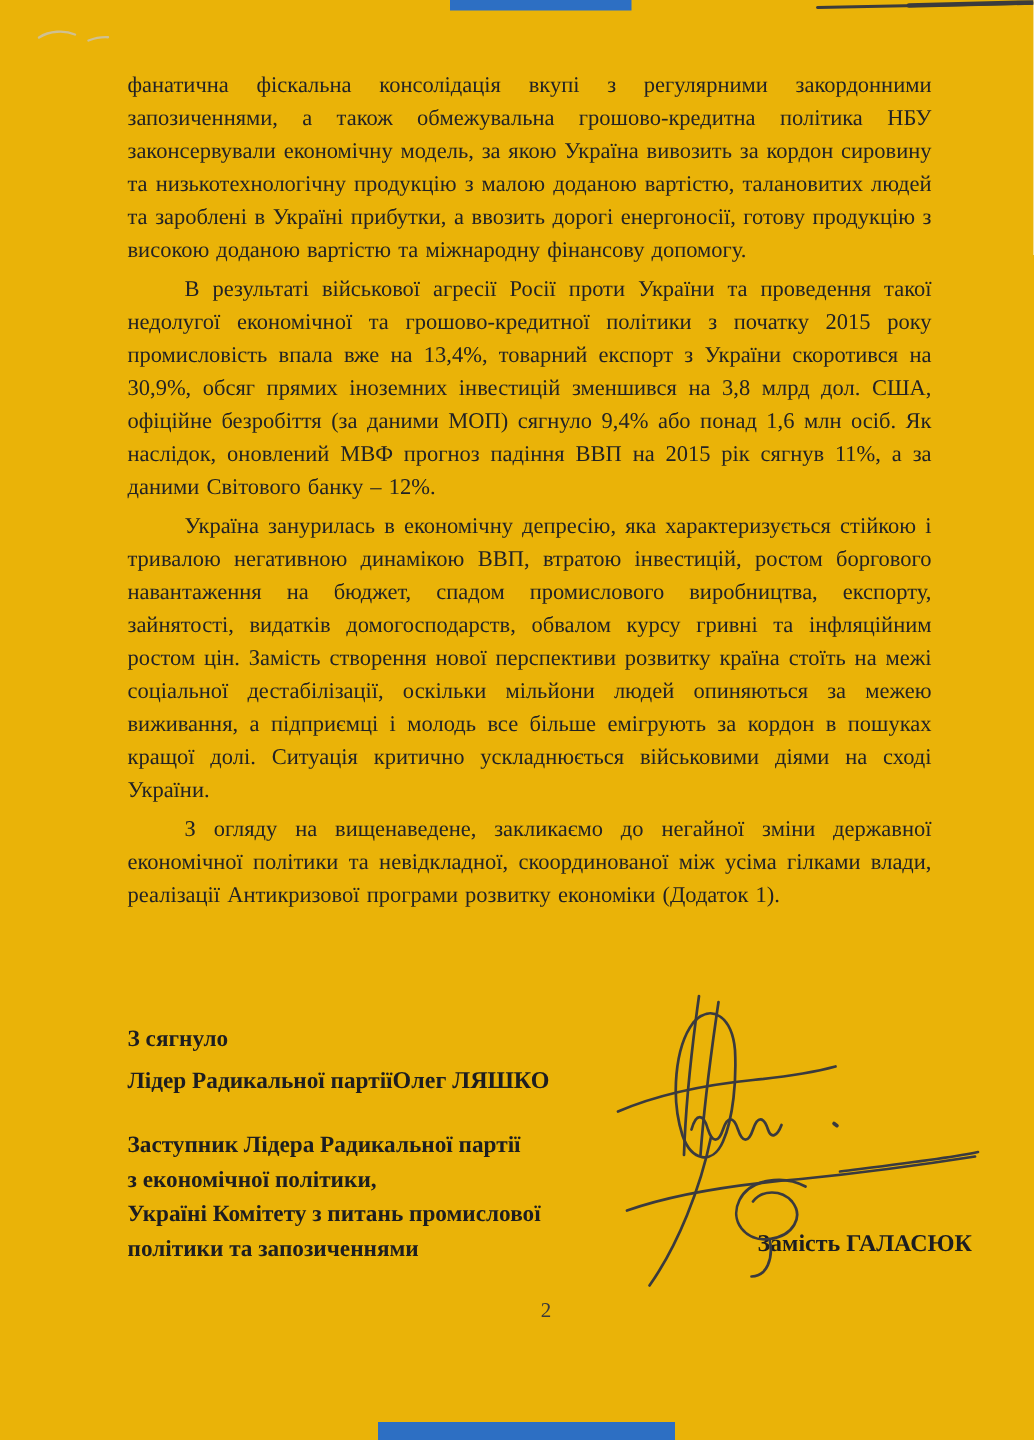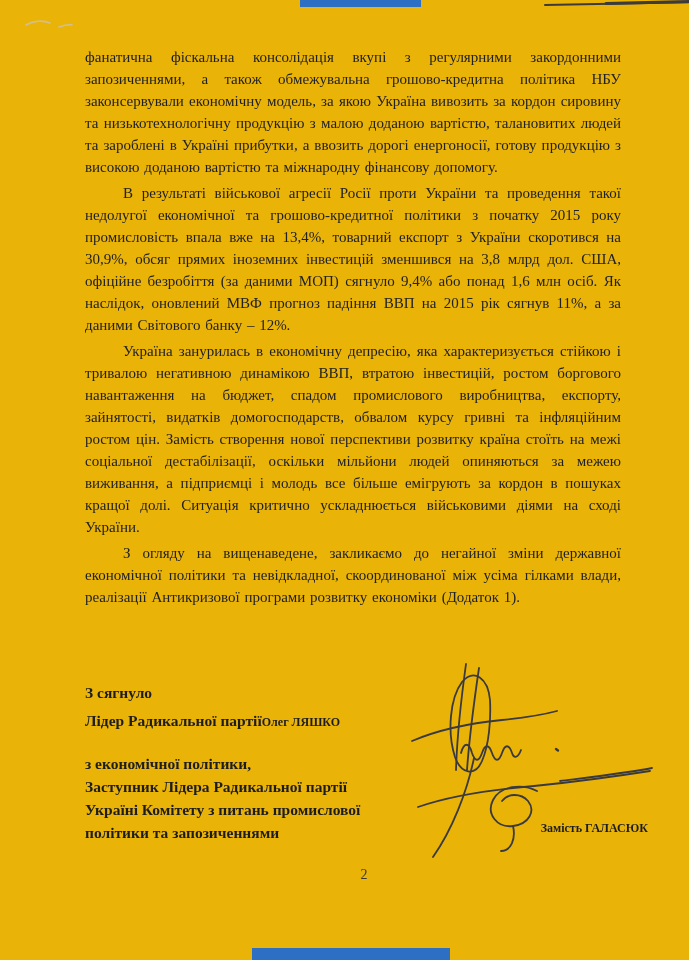--- a/index.html
+++ b/index.html
@@ -54,21 +54,21 @@
     justify-content: flex-start;
     align-items: baseline;
     font-size: 15.5px;
   }
   .sig-titles {
     position: absolute;
     left: 0; top: 68px;
     font-size: 15.5px;
     line-height: 23px;
   }
-  .signer-name { font-size: 12px; white-space: nowrap; }
+  .signer-name { font-size: 16px; white-space: nowrap; }
   .signer2-name {
     position: absolute;
     right: 0; top: 137px;
   }
   .page-number {
     position: absolute;
     left: 336px;
     top: 867px;
     width: 56px;
     text-align: center;
@@ -101,22 +101,22 @@
     <p class="para">З огляду на вищенаведене, закликаємо до негайної зміни державної економічної політики та невідкладної, скоординованої між усіма гілками влади, реалізації Антикризової програми розвитку економіки (Додаток 1).</p>
   </div>
 
   <div class="sig-block">
     <div class="salutation">З сягнуло</div>
     <div class="sig-row1">
       <span>Лідер Радикальної партії</span>
       <span class="signer-name">Олег ЛЯШКО</span>
     </div>
     <div class="sig-titles">
+      <div>Заступник Лідера Радикальної партії</div>
       <div>з економічної політики,</div>
-      <div>Заступник Лідера Радикальної партії</div>
       <div>Україні Комітету з питань промислової</div>
       <div>політики та запозиченнями</div>
     </div>
     <span class="signer-name signer2-name">Замість ГАЛАСЮК</span>
   </div>
 
   <svg class="artifact-layer" width="689" height="960" viewBox="0 0 689 960" xmlns="http://www.w3.org/2000/svg">
     <g fill="none" stroke-width="1.8" stroke-linecap="round" stroke="#3a3a3e">
       <path d="M466,664 C461,700 457,738 456,770"></path>
       <path d="M479,668 C474,702 469,742 467,770"></path>

